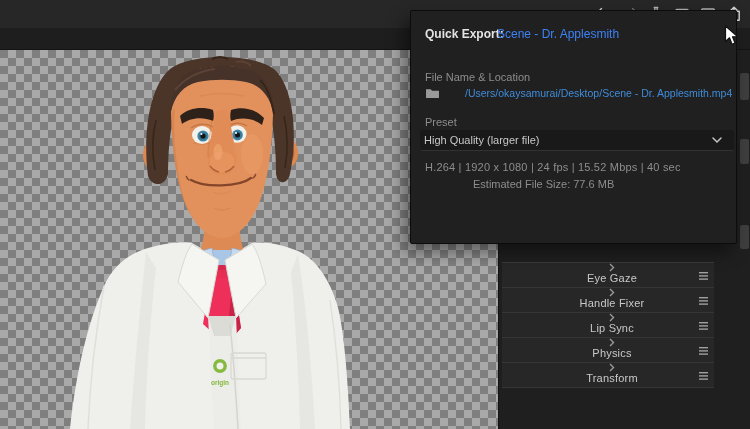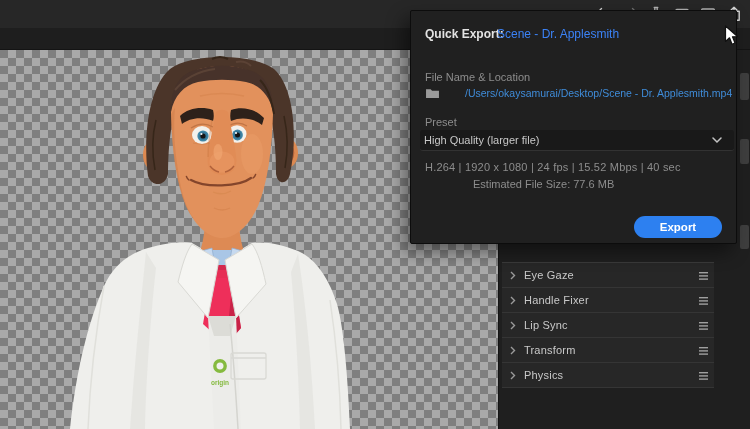--- a/index.html
+++ b/index.html
@@ -20,21 +20,21 @@
     background-color:#a9a9a9;
     background-image:repeating-conic-gradient(#a9a9a9 0% 25%, #7f7f7f 0% 50%);
     background-size:16px 16px;
   }
   .viewport svg{position:absolute;left:0;top:0;}
   
   .props{position:absolute;left:498px;top:50px;width:252px;height:379px;background:#1f1f1f;border-left:1px solid #141414;}
   .props-list{position:absolute;left:3px;top:212px;width:212px;border-top:1px solid #3a3a3a;}
   .prow{
     height:25px;background:#272727;border-bottom:1px solid #353535;
-    display:flex;align-items:center;position:relative;cursor:pointer;
+    display:flex;align-items:center;position:relative;cursor:pointer;flex-direction:column;
   }
   .prow .chev{margin-left:8px;width:6px;height:9px;flex:0 0 auto;}
   .prow .plabel{margin-left:8px;font-size:11px;color:#c9c9c9;letter-spacing:.2px;}
   .prow .burger{position:absolute;right:6px;top:9px;width:9px;height:8px;}
   .thumb{position:absolute;right:1px;width:9px;background:#3e3e3e;border-radius:2px;}
   
   .popup{
     position:absolute;left:410px;top:10px;width:327px;height:234px;
     background:#202020;border:1px solid #0c0c0c;border-radius:2px;
     box-shadow:-6px 8px 18px rgba(0,0,0,.45);
@@ -247,32 +247,32 @@
         <svg class="burger" viewBox="0 0 9 8">
             <rect y="0" width="9" height="1.4" fill="#a0a0a0"></rect>
             <rect y="3.2" width="9" height="1.4" fill="#a0a0a0"></rect>
             <rect y="6.4" width="9" height="1.4" fill="#a0a0a0"></rect>
           </svg>
       </div>
       <div class="prow">
         <svg class="chev" viewBox="0 0 6 9">
             <path d="M1,1 L4.5,4.5 L1,8" stroke="#9a9a9a" stroke-width="1.4" fill="none"></path>
           </svg>
+        <span class="plabel">Physics</span>
+        <svg class="burger" viewBox="0 0 9 8">
+            <rect y="0" width="9" height="1.4" fill="#a0a0a0"></rect>
+            <rect y="3.2" width="9" height="1.4" fill="#a0a0a0"></rect>
+            <rect y="6.4" width="9" height="1.4" fill="#a0a0a0"></rect>
+          </svg>
+      </div>
+      <div class="prow">
+        <svg class="chev" viewBox="0 0 6 9">
+            <path d="M1,1 L4.5,4.5 L1,8" stroke="#9a9a9a" stroke-width="1.4" fill="none"></path>
+          </svg>
         <span class="plabel">Transform</span>
-        <svg class="burger" viewBox="0 0 9 8">
-            <rect y="0" width="9" height="1.4" fill="#a0a0a0"></rect>
-            <rect y="3.2" width="9" height="1.4" fill="#a0a0a0"></rect>
-            <rect y="6.4" width="9" height="1.4" fill="#a0a0a0"></rect>
-          </svg>
-      </div>
-      <div class="prow">
-        <svg class="chev" viewBox="0 0 6 9">
-            <path d="M1,1 L4.5,4.5 L1,8" stroke="#9a9a9a" stroke-width="1.4" fill="none"></path>
-          </svg>
-        <span class="plabel">Physics</span>
         <svg class="burger" viewBox="0 0 9 8">
             <rect y="0" width="9" height="1.4" fill="#a0a0a0"></rect>
             <rect y="3.2" width="9" height="1.4" fill="#a0a0a0"></rect>
             <rect y="6.4" width="9" height="1.4" fill="#a0a0a0"></rect>
           </svg>
       </div>
     </div>
   </div>
 
   <div class="popup">
@@ -287,20 +287,19 @@
     </div>
     <div class="qe-presetlabel">Preset</div>
     <div class="qe-dropdown">
       <span class="dval">High Quality (larger file)</span>
       <svg class="dchev" viewBox="0 0 10 7">
         <path d="M1,1 L5,5 L9,1" stroke="#c4c4c4" stroke-width="1.5" fill="none" stroke-linecap="round"></path>
       </svg>
     </div>
     <div class="qe-specs">H.264 | 1920 x 1080 | 24 fps | 15.52 Mbps | 40 sec</div>
     <div class="qe-size">Estimated File Size: 77.6 MB</div>
-    <button class="qe-export">Export</button>
   </div>
 
   <svg class="cursor" viewBox="0 0 15 21">
     <path d="M1.5,1 L1.5,16.5 L5.5,12.8 L8,19.3 L11,18 L8.5,11.8 L13.5,11.5 Z" fill="#ffffff" stroke="#111111" stroke-width="1.2" stroke-linejoin="round"></path>
   </svg>
 
 </div>
 
 </body></html>

